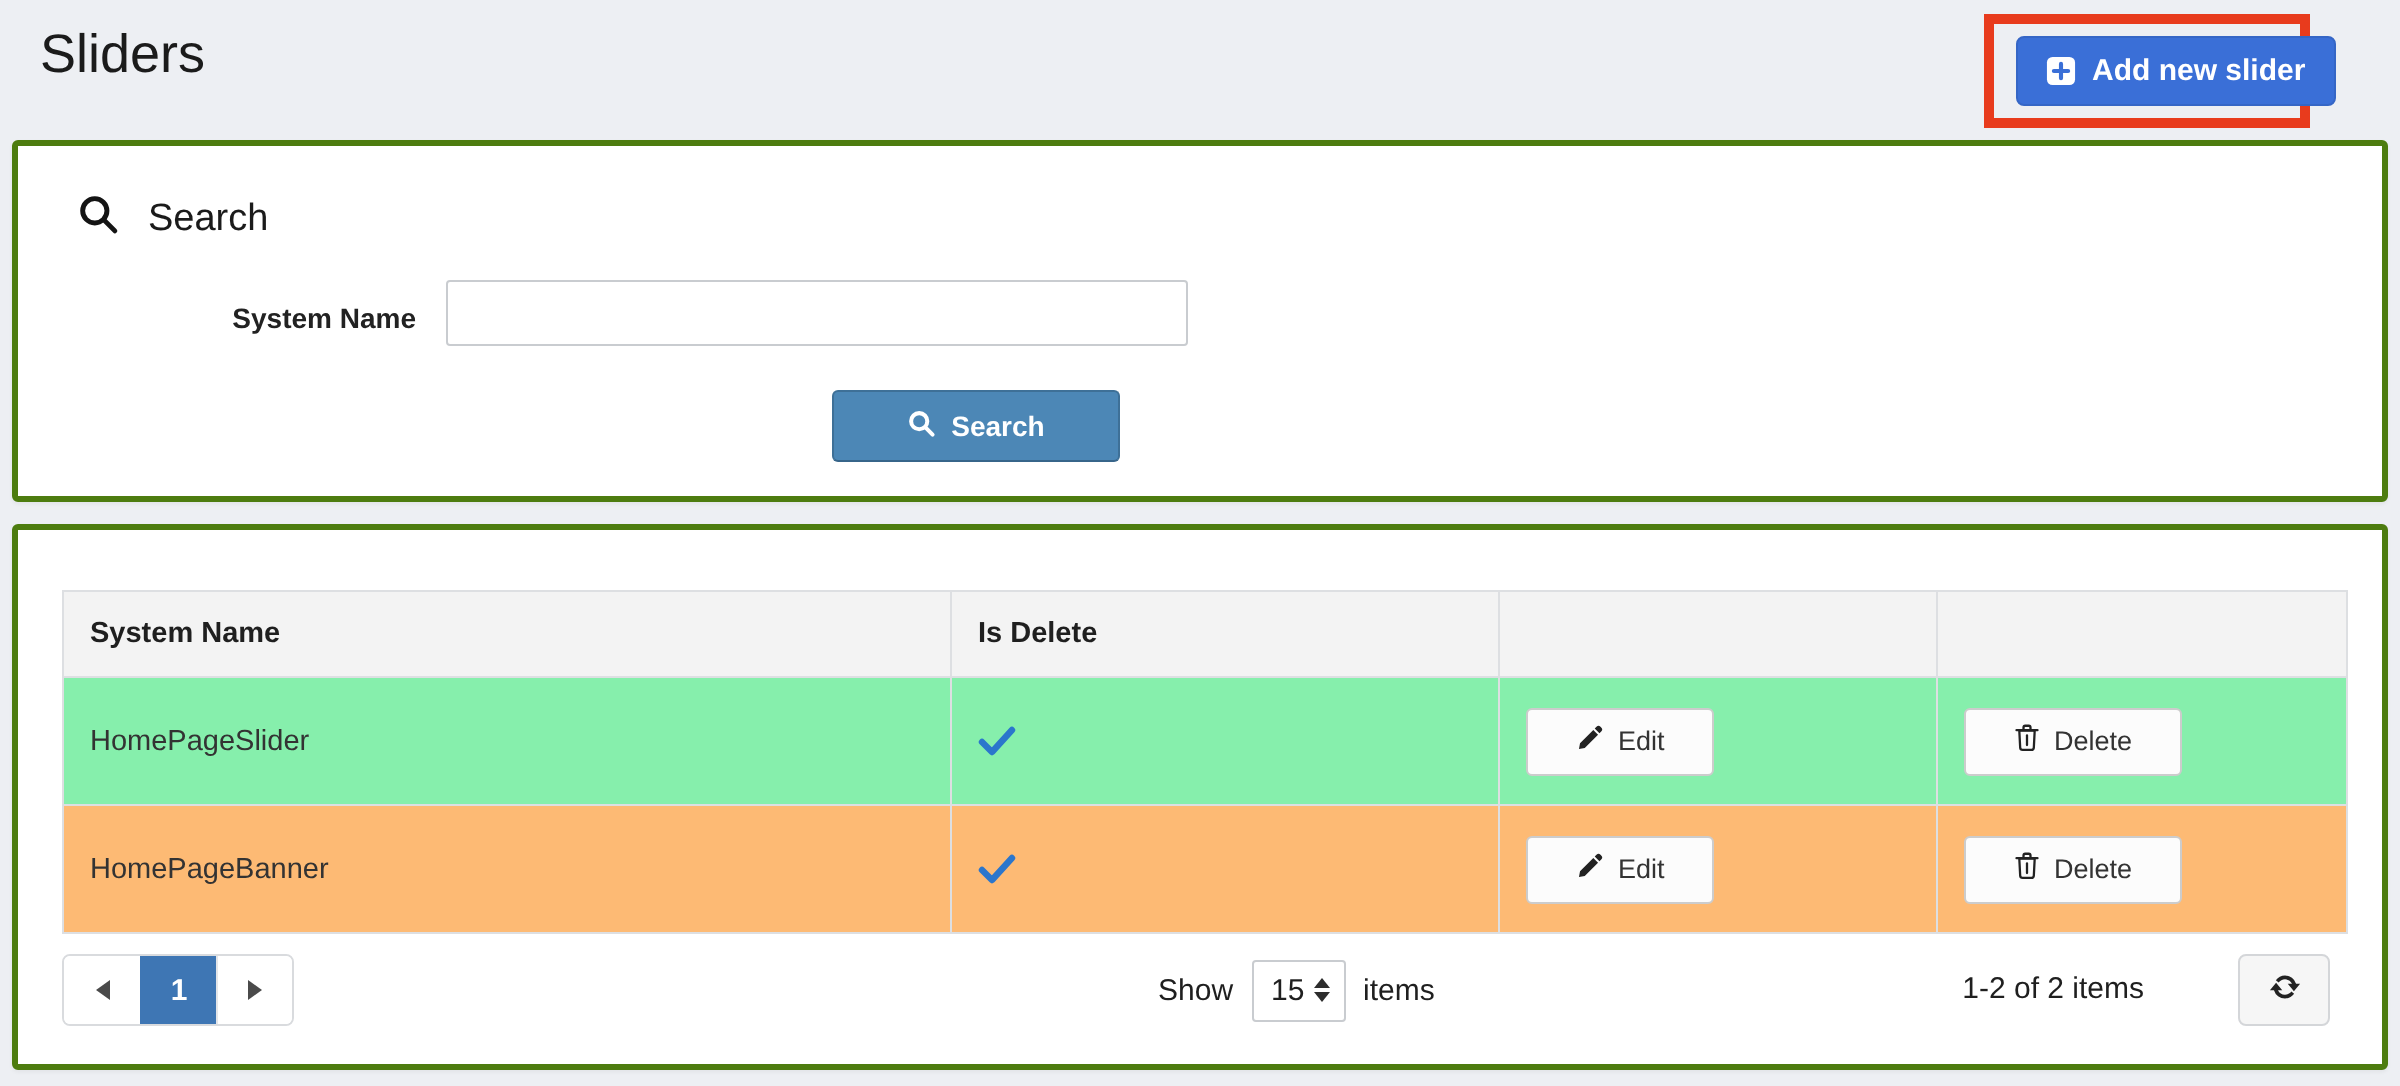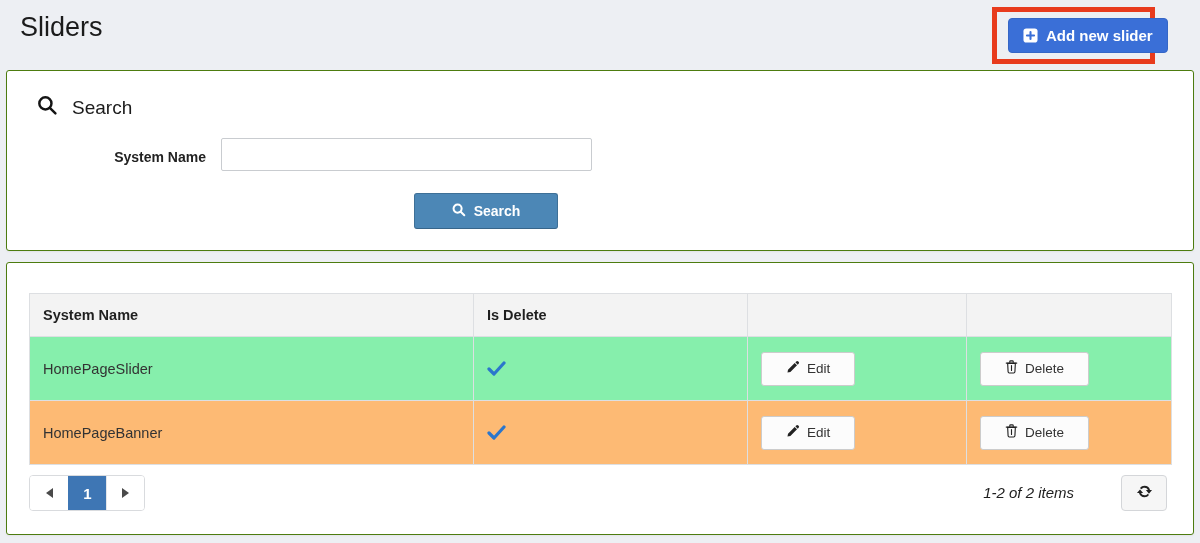--- a/index.html
+++ b/index.html
@@ -14,21 +14,21 @@
   .annotation-box { position:absolute; left:992px; top:7px; width:163px; height:57px;
                     border:5px solid #e83b1d; z-index:5; }
   .add-btn { position:absolute; left:11px; top:6px; height:35px; padding:0 14px;
              background:#3a6fd7; border:1px solid #3566c6; border-radius:4px;
              color:#fff; font-size:15px; font-weight:700; display:inline-flex; align-items:center; gap:8px;
              cursor:pointer; white-space:nowrap; }
   .add-btn svg { display:block; }
 
   
   .card { position:absolute; left:6px; width:1188px; background:#fff;
-          border:1px solid #4d7c0f; border-radius:3px; box-shadow:0 1px 2px rgba(0,0,0,.05); }
+          border:3px solid #4d7c0f; border-radius:3px; box-shadow:0 1px 2px rgba(0,0,0,.05); }
   .card.search-card { top:70px; height:181px; }
   .card.table-card  { top:262px; height:273px; }
 
   
   .search-header { position:absolute; left:30px; top:24px; display:flex; align-items:center; gap:14px; }
   .search-header .title { font-size:19px; color:#1b1b1b; }
   .field-label { position:absolute; left:0; top:76px; width:199px; text-align:right;
                  font-size:14px; font-weight:700; color:#222; line-height:20px; }
   .field-input { position:absolute; left:214px; top:67px; width:371px; height:33px;
                  border:1px solid #c9ccd0; border-radius:2px; padding:0 10px; font-size:14px;
@@ -65,21 +65,21 @@
 
   .show-group { position:absolute; left:570px; top:212px; height:36px; display:flex; align-items:center; gap:9px;
                 font-size:15px; color:#1f1f1f; }
   .size-select { width:47px; height:31px; border:1px solid #c9ccd0; border-radius:2px; background:#fff;
                  display:inline-flex; align-items:center; justify-content:space-between; padding:0 7px 0 9px;
                  cursor:pointer; font-size:15px; color:#1f1f1f; }
   .updown { display:inline-flex; flex-direction:column; gap:2px; }
   .updown .up   { width:0; height:0; border-left:4px solid transparent; border-right:4px solid transparent; border-bottom:5px solid #2d2d2d; }
   .updown .down { width:0; height:0; border-left:4px solid transparent; border-right:4px solid transparent; border-top:5px solid #2d2d2d; }
 
-  .range-text { position:absolute; right:119px; top:221px; font-size:15px; color:#1f1f1f;font-style:italic; }
+  .range-text { position:absolute; right:119px; top:221px; font-size:15px; color:#1f1f1f; }
   .refresh-btn { position:absolute; right:26px; top:212px; width:46px; height:36px;
                  background:#f6f6f6; border:1px solid #d4d6d9; border-radius:4px;
                  display:flex; align-items:center; justify-content:center; cursor:pointer; }
 </style>
 </head>
 <body>
 
 <div class="page">
 
   <h1 class="page-title">Sliders</h1>
@@ -211,20 +211,31 @@
     <div class="pager">
       <button class="pg">
           <span class="tri left"></span>
         </button>
       <button class="pg active">1</button>
       <button class="pg">
           <span class="tri right"></span>
         </button>
     </div>
 
+    <div class="show-group">
+      <span>Show</span>
+      <span class="size-select">
+        <span>15</span>
+        <span class="updown">
+            <span class="up"></span>
+            <span class="down"></span>
+          </span>
+      </span>
+      <span>items</span>
+    </div>
 
     <div class="range-text">1-2 of 2 items</div>
 
     <button class="refresh-btn">
       <span>
         <svg width="17" height="17" viewBox="0 0 16 16">
           <path fill="#222" d="M8 2.6a5.4 5.4 0 0 1 5.2 3.9h1.9L12.2 10 9.3 6.5h2A3.6 3.6 0 0 0 8 4.4c-1.2 0-2.3.6-3 1.5L3.7 4.8A5.4 5.4 0 0 1 8 2.6z"></path>
           <path fill="#222" d="M8 13.4a5.4 5.4 0 0 1-5.2-3.9H.9L3.8 6l2.9 3.5h-2A3.6 3.6 0 0 0 8 11.6c1.2 0 2.3-.6 3-1.5l1.3 1.1A5.4 5.4 0 0 1 8 13.4z"></path>
         </svg>
       </span>

